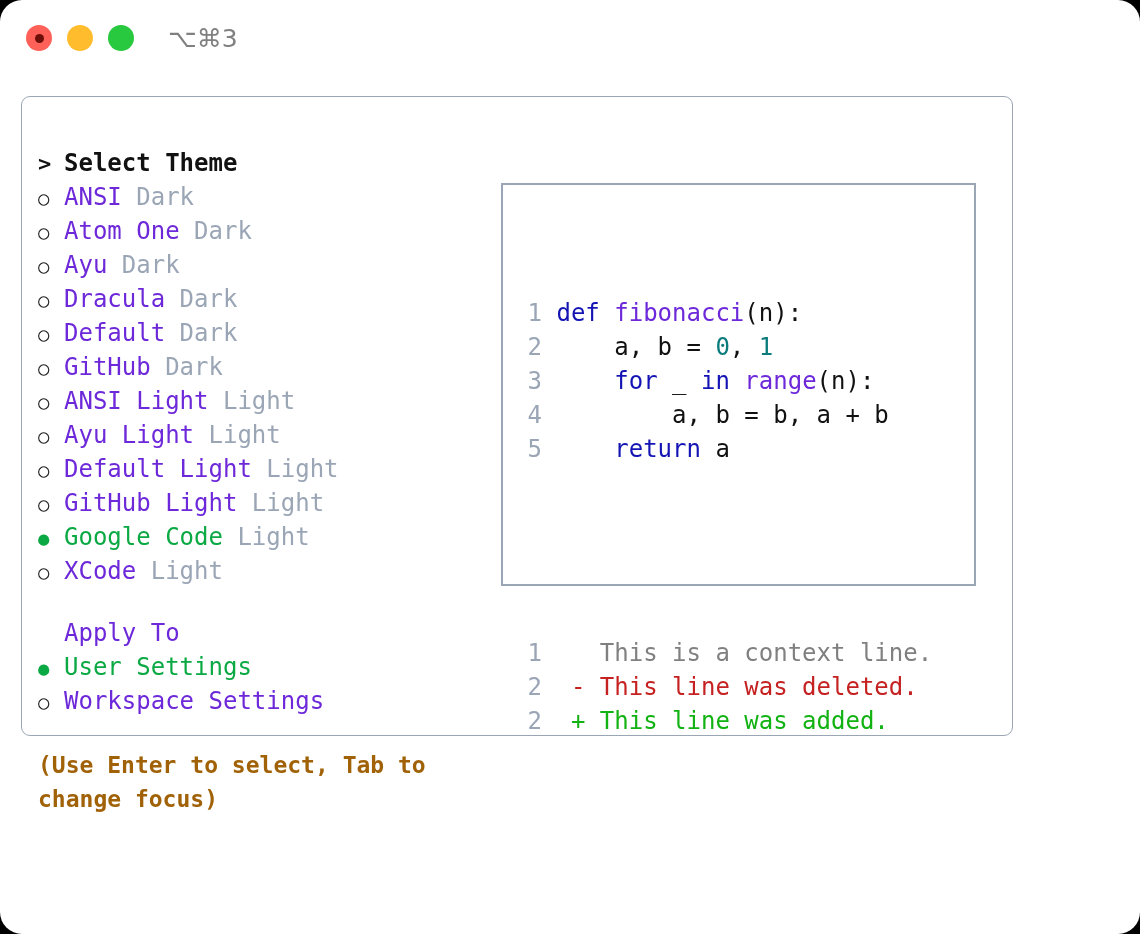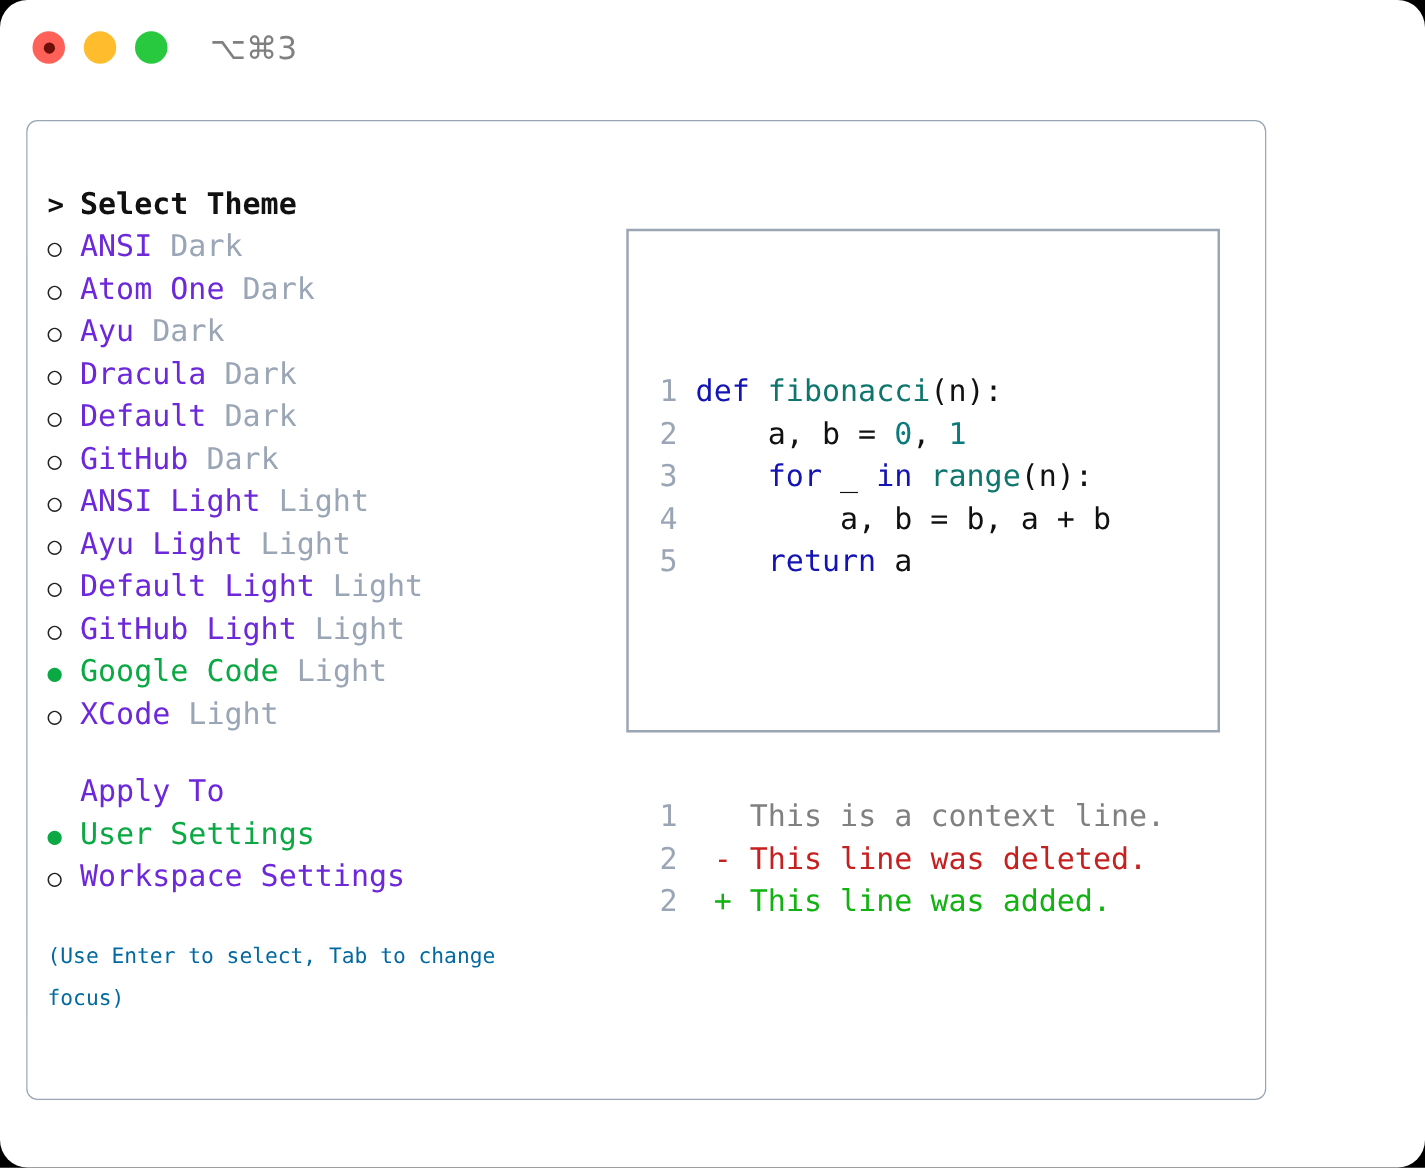--- a/index.html
+++ b/index.html
@@ -71,21 +71,21 @@
     letter-spacing: 0px;
     white-space: nowrap;
   }
 
   
   .card {
     position: absolute;
     left: 21px;
     top: 96px;
     width: 992px;
-    height: 784px;
+    height: 640px;
     border: 1px solid #9ba6b5;
     border-radius: 9px;
     box-sizing: border-box;
     background: #ffffff;
   }
 
   
   .left-col {
     position: absolute;
     left: 16px;
@@ -129,24 +129,25 @@
   .label { color: #6d28d9; }
   .label-selected { color: #0aa943; }
   .tag {
     color: #9aa5b5;
   }
 
   .group-gap { height: 28px; }
 
   .hint {
     margin-top: 30px;
-    font-size: 17px;
-    line-height: 34px;
-    color: #0369a1;
+    font-size: 23px;
+    line-height: 34px;
+    color: #a16207;
     width: 420px;
+    font-weight: bold;
   }
 
   
   .right-col {
     position: absolute;
     left: 479px;
     top: 49px;
     width: 490px;
   }
   .preview-title {
@@ -175,21 +176,21 @@
   .ln {
     display: inline-block;
     width: 24px;
     text-align: right;
     color: #9aa5b5;
   }
   .code-line { height: 34px; }
   .blank-line { height: 34px; }
 
   .tok-kw   { color: #1414b4; }
-  .tok-fn   { color: #0f766e; }
+  .tok-fn   { color: #6d28d9; }
   .tok-num  { color: #0b7b7b; }
   .tok-plain{ color: #111111; }
 
   .diff-ctx { color: #808080; }
   .diff-del { color: #c62121; }
   .diff-add { color: #11b211; }
 </style>
 </head>
 <body>
 

